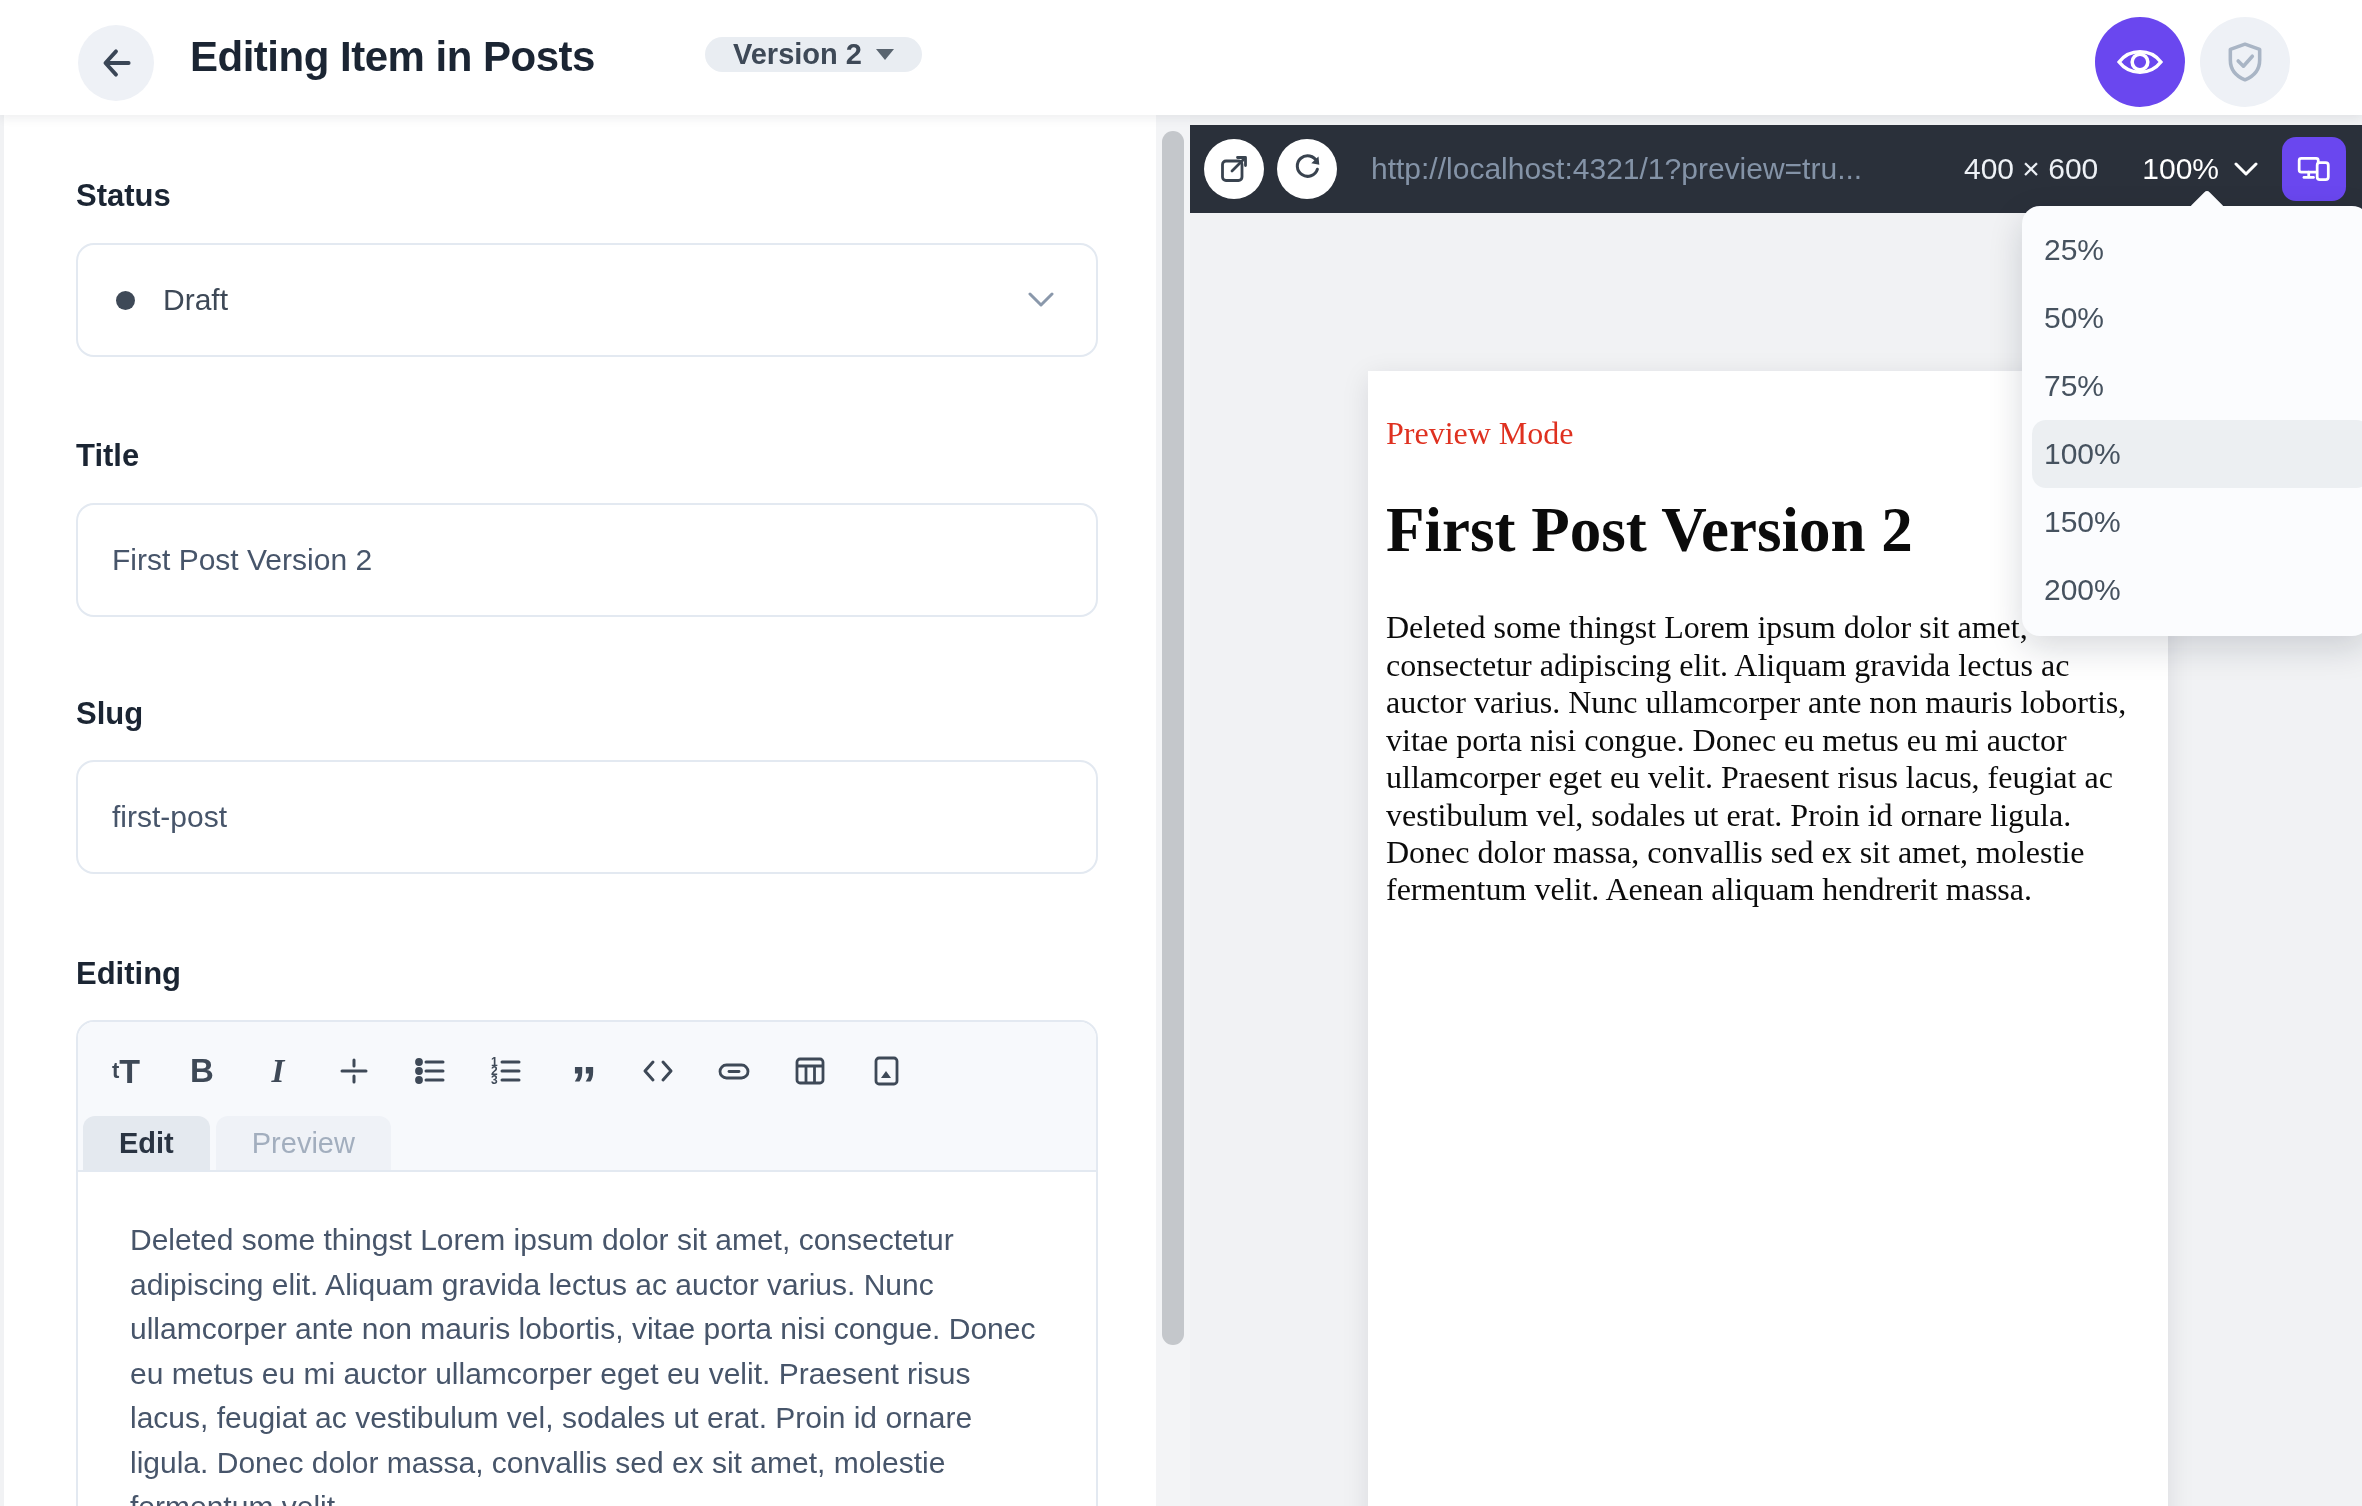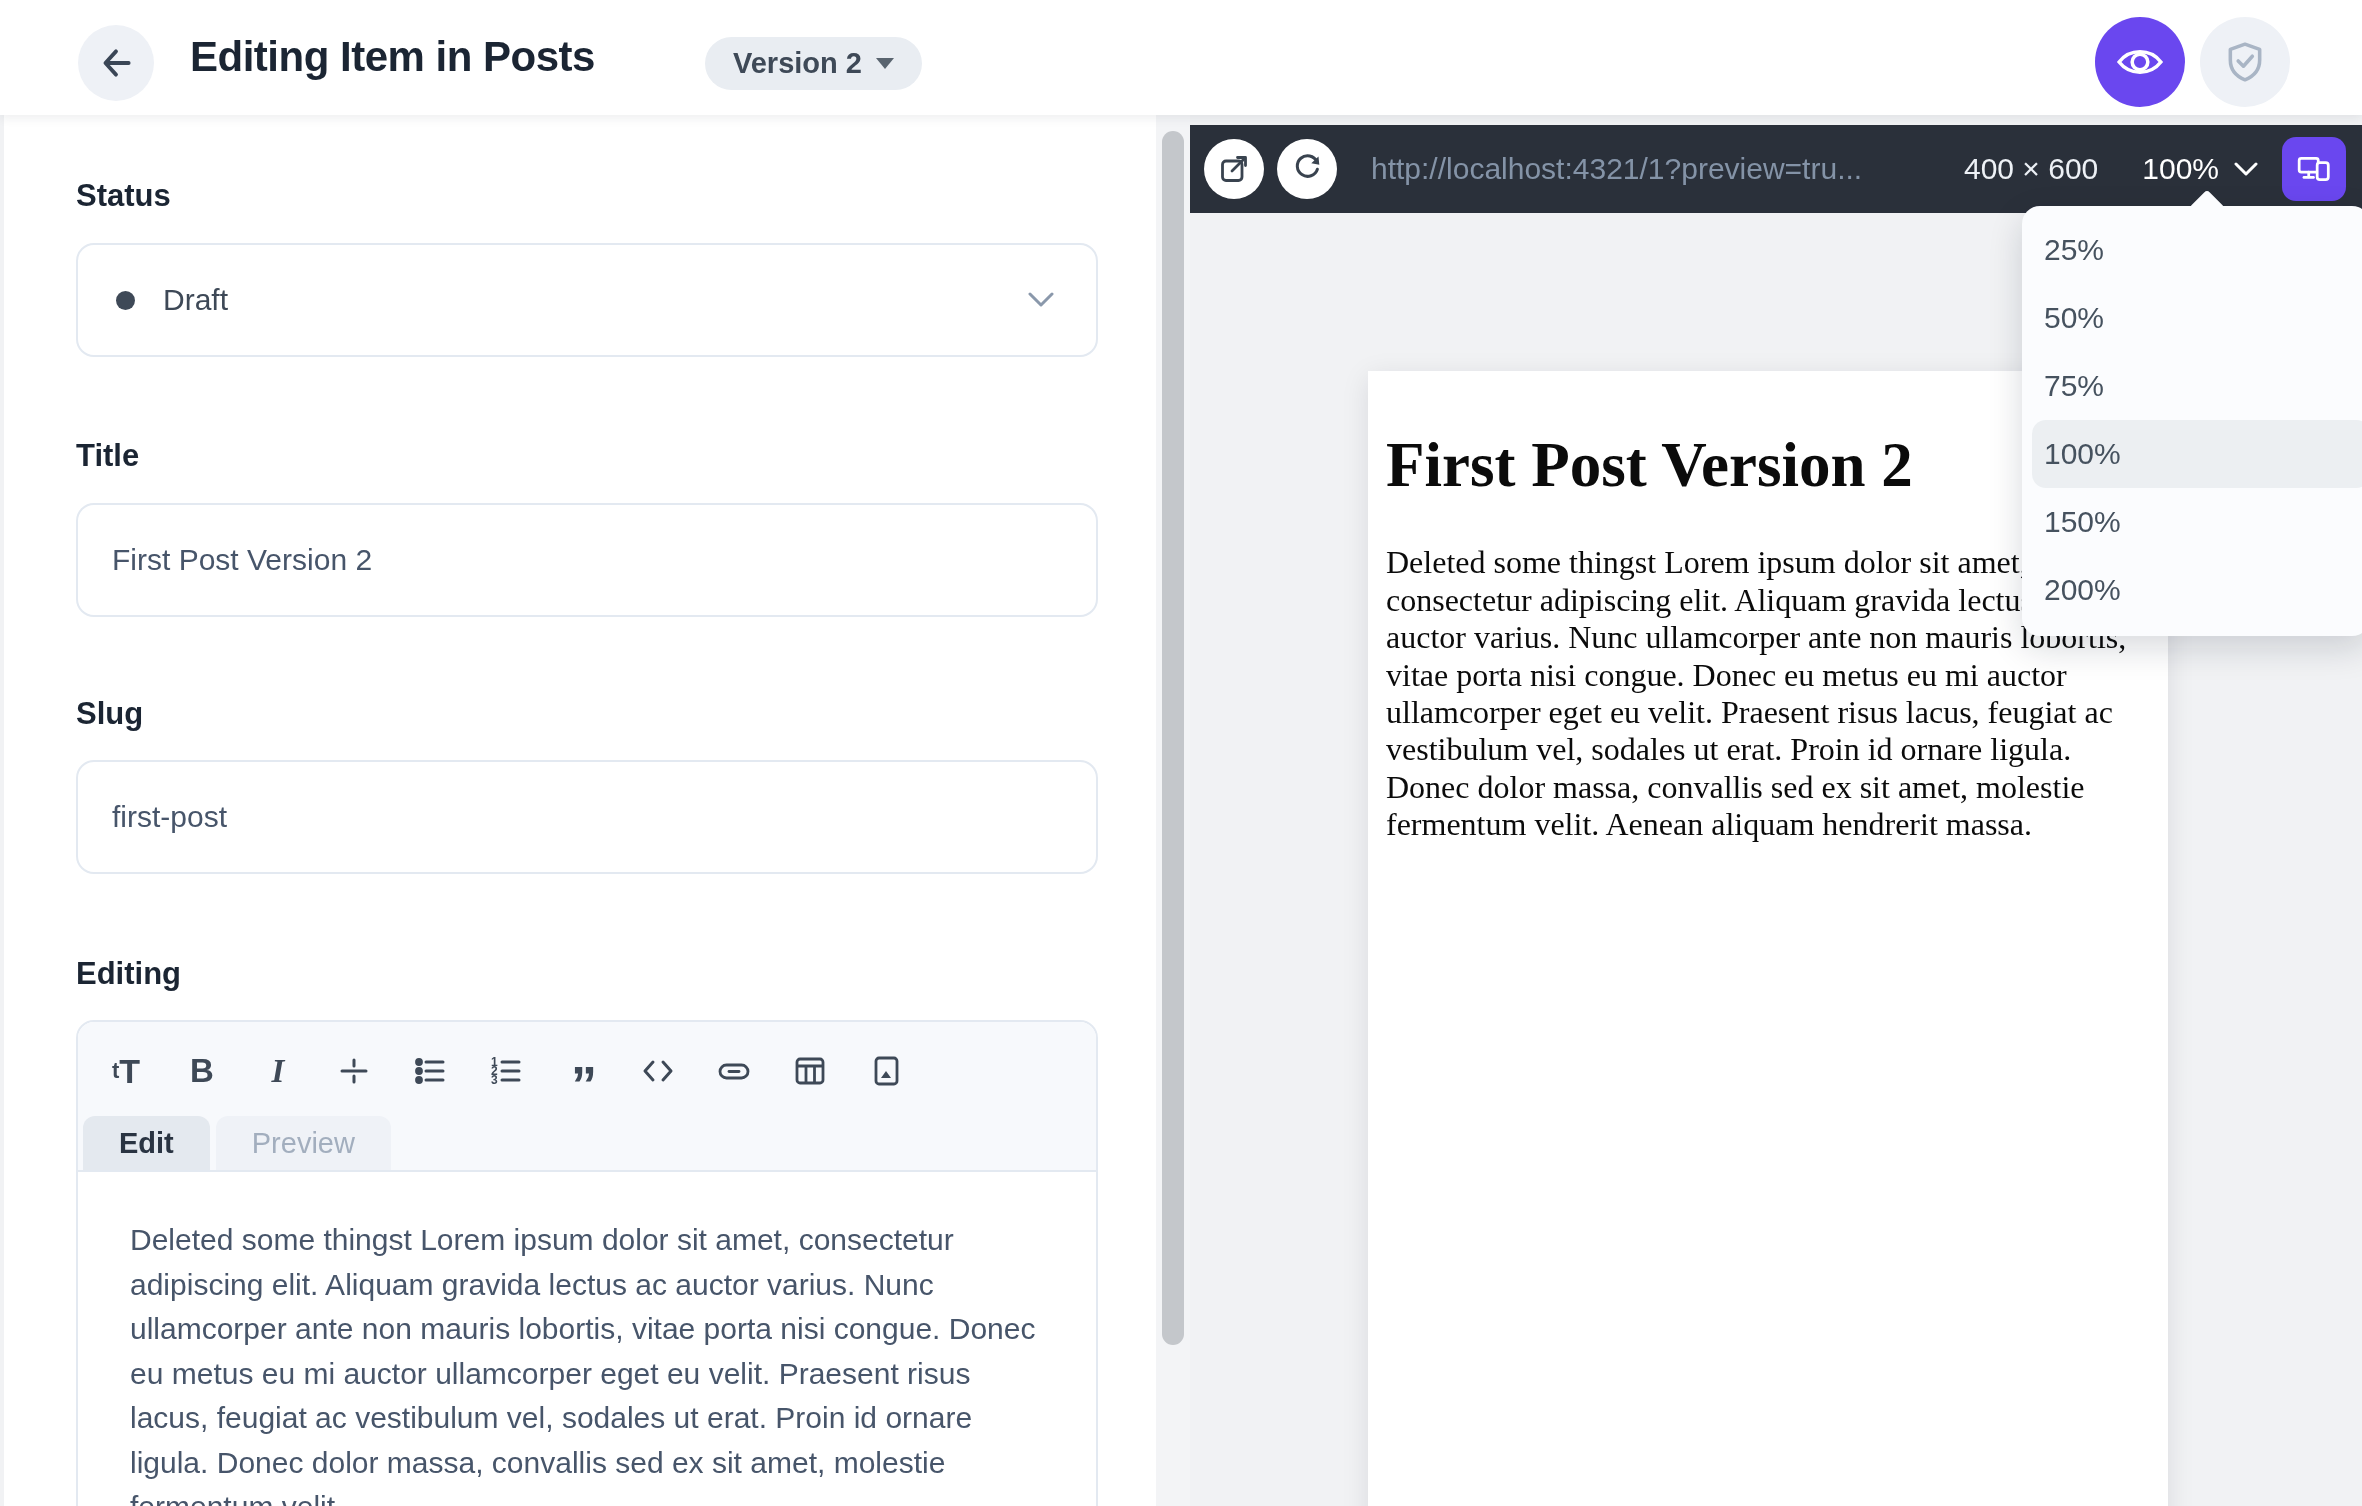--- a/index.html
+++ b/index.html
@@ -11,21 +11,21 @@
   }
   button { font-family:inherit; }
 
   
   .header { position:absolute; left:0; top:0; width:2362px; height:115px; background:#FFFFFF;
             box-shadow:0 3px 10px rgba(25,35,55,0.08); z-index:20; }
   .back-btn { position:absolute; left:78px; top:25px; width:76px; height:76px; border-radius:50%;
               background:#EEF1F6; border:none; display:flex; align-items:center; justify-content:center; cursor:pointer; }
   .app-title { position:absolute; left:190px; top:57px; transform:translateY(-50%); margin:0;
                font-size:42px; font-weight:800; color:#1B2533; letter-spacing:-0.5px; white-space:nowrap; }
-  .version-pill { position:absolute; left:705px; top:37px; height:53px; border-radius:27px; background:#E9EDF2;
+  .version-pill { position:absolute; left:705px; top:37px; height:35px; border-radius:27px; background:#E9EDF2;
                   border:none; display:flex; align-items:center; gap:14px; padding:0 28px;
                   font-size:29px; font-weight:600; color:#3E4957; cursor:pointer; }
   .version-caret { width:0; height:0; border-left:9px solid transparent; border-right:9px solid transparent;
                    border-top:11px solid #59646F; }
   .icon-btn-round { position:absolute; top:17px; width:90px; height:90px; border-radius:50%; border:none;
                     display:flex; align-items:center; justify-content:center; cursor:pointer; }
   .eye-btn { left:2095px; background:#6A47EF; }
   .shield-btn { left:2200px; background:#EEF1F6; }
 
   
@@ -269,20 +269,21 @@
     <svg width="36" height="36" viewBox="0 0 34 34" fill="none" stroke="#FFFFFF" stroke-width="2.6" stroke-linecap="round">
       <rect x="3" y="7" width="18" height="13" rx="2"></rect>
       <line x1="12" y1="20" x2="12" y2="24.5"></line>
         <line x1="7.5" y1="25" x2="16.5" y2="25"></line>
       <rect x="20" y="11" width="10.5" height="16" rx="2.5" fill="#6A47EF"></rect>
     </svg>
   </button>
 </div>
 
 <article class="preview-card">
+  <p class="pv-mode">Preview Mode</p>
   <h1 class="pv-heading">First Post Version 2</h1>
   <p class="pv-p">Deleted some thingst Lorem ipsum dolor sit amet, consectetur adipiscing elit. Aliquam gravida lectus ac auctor varius. Nunc ullamcorper ante non mauris lobortis, vitae porta nisi congue. Donec eu metus eu mi auctor ullamcorper eget eu velit. Praesent risus lacus, feugiat ac vestibulum vel, sodales ut erat. Proin id ornare ligula. Donec dolor massa, convallis sed ex sit amet, molestie fermentum velit. Aenean aliquam hendrerit massa.</p>
 </article>
 
 <div class="zoom-menu">
   <div class="menu-caret"></div>
   <div>
       <div class="zoom-item">25%</div>
       <div class="zoom-item">50%</div>
       <div class="zoom-item">75%</div>

